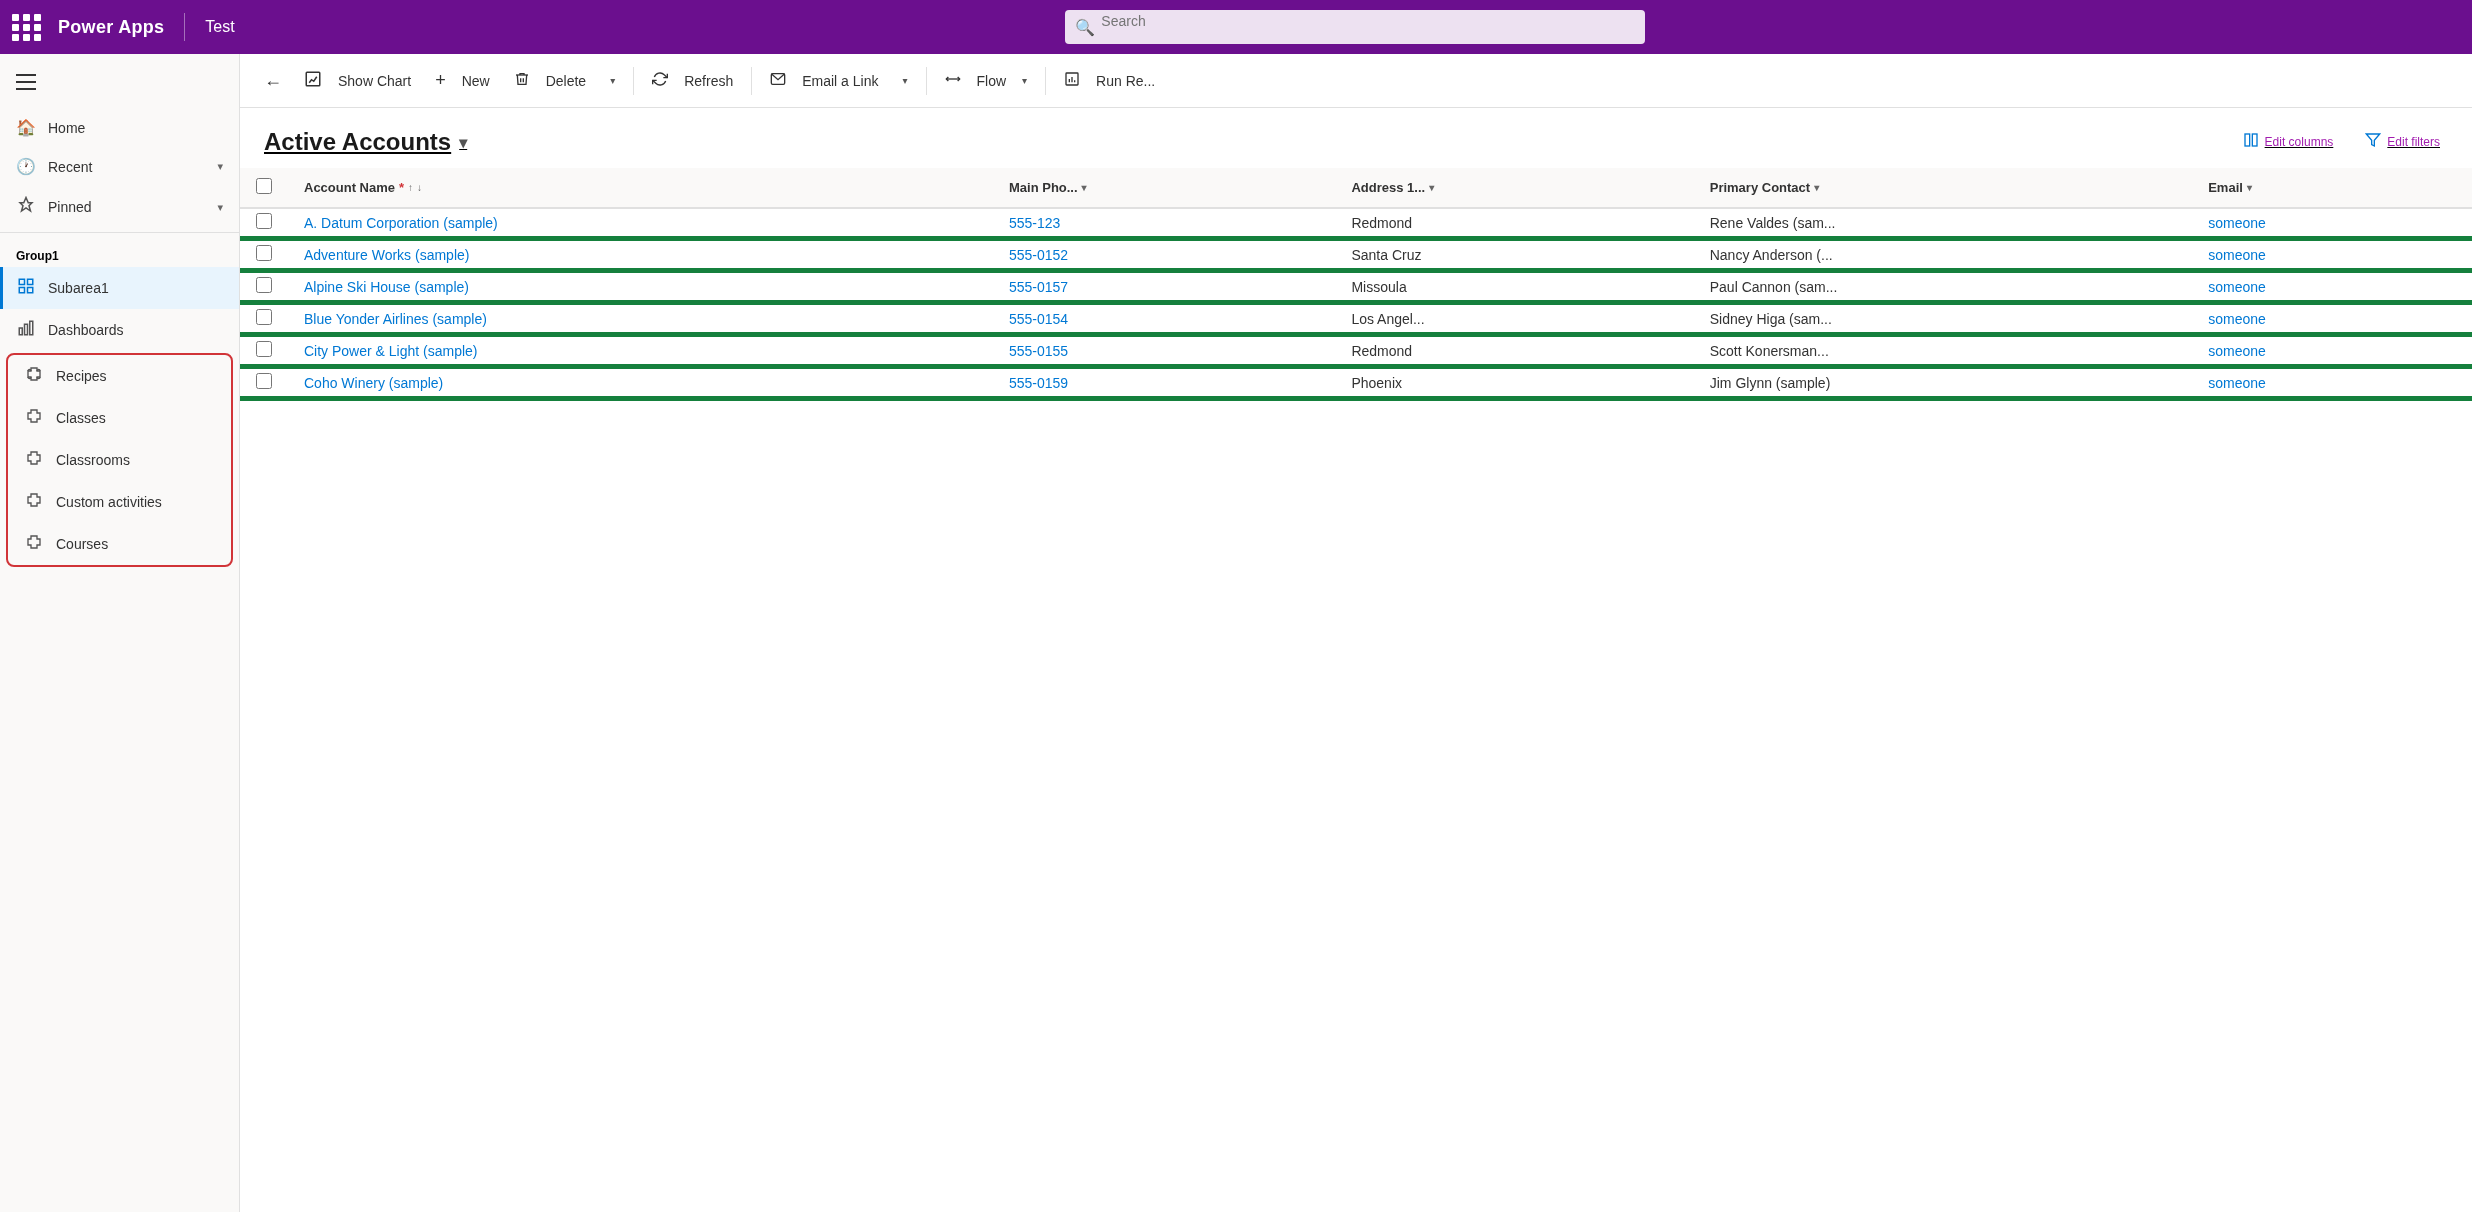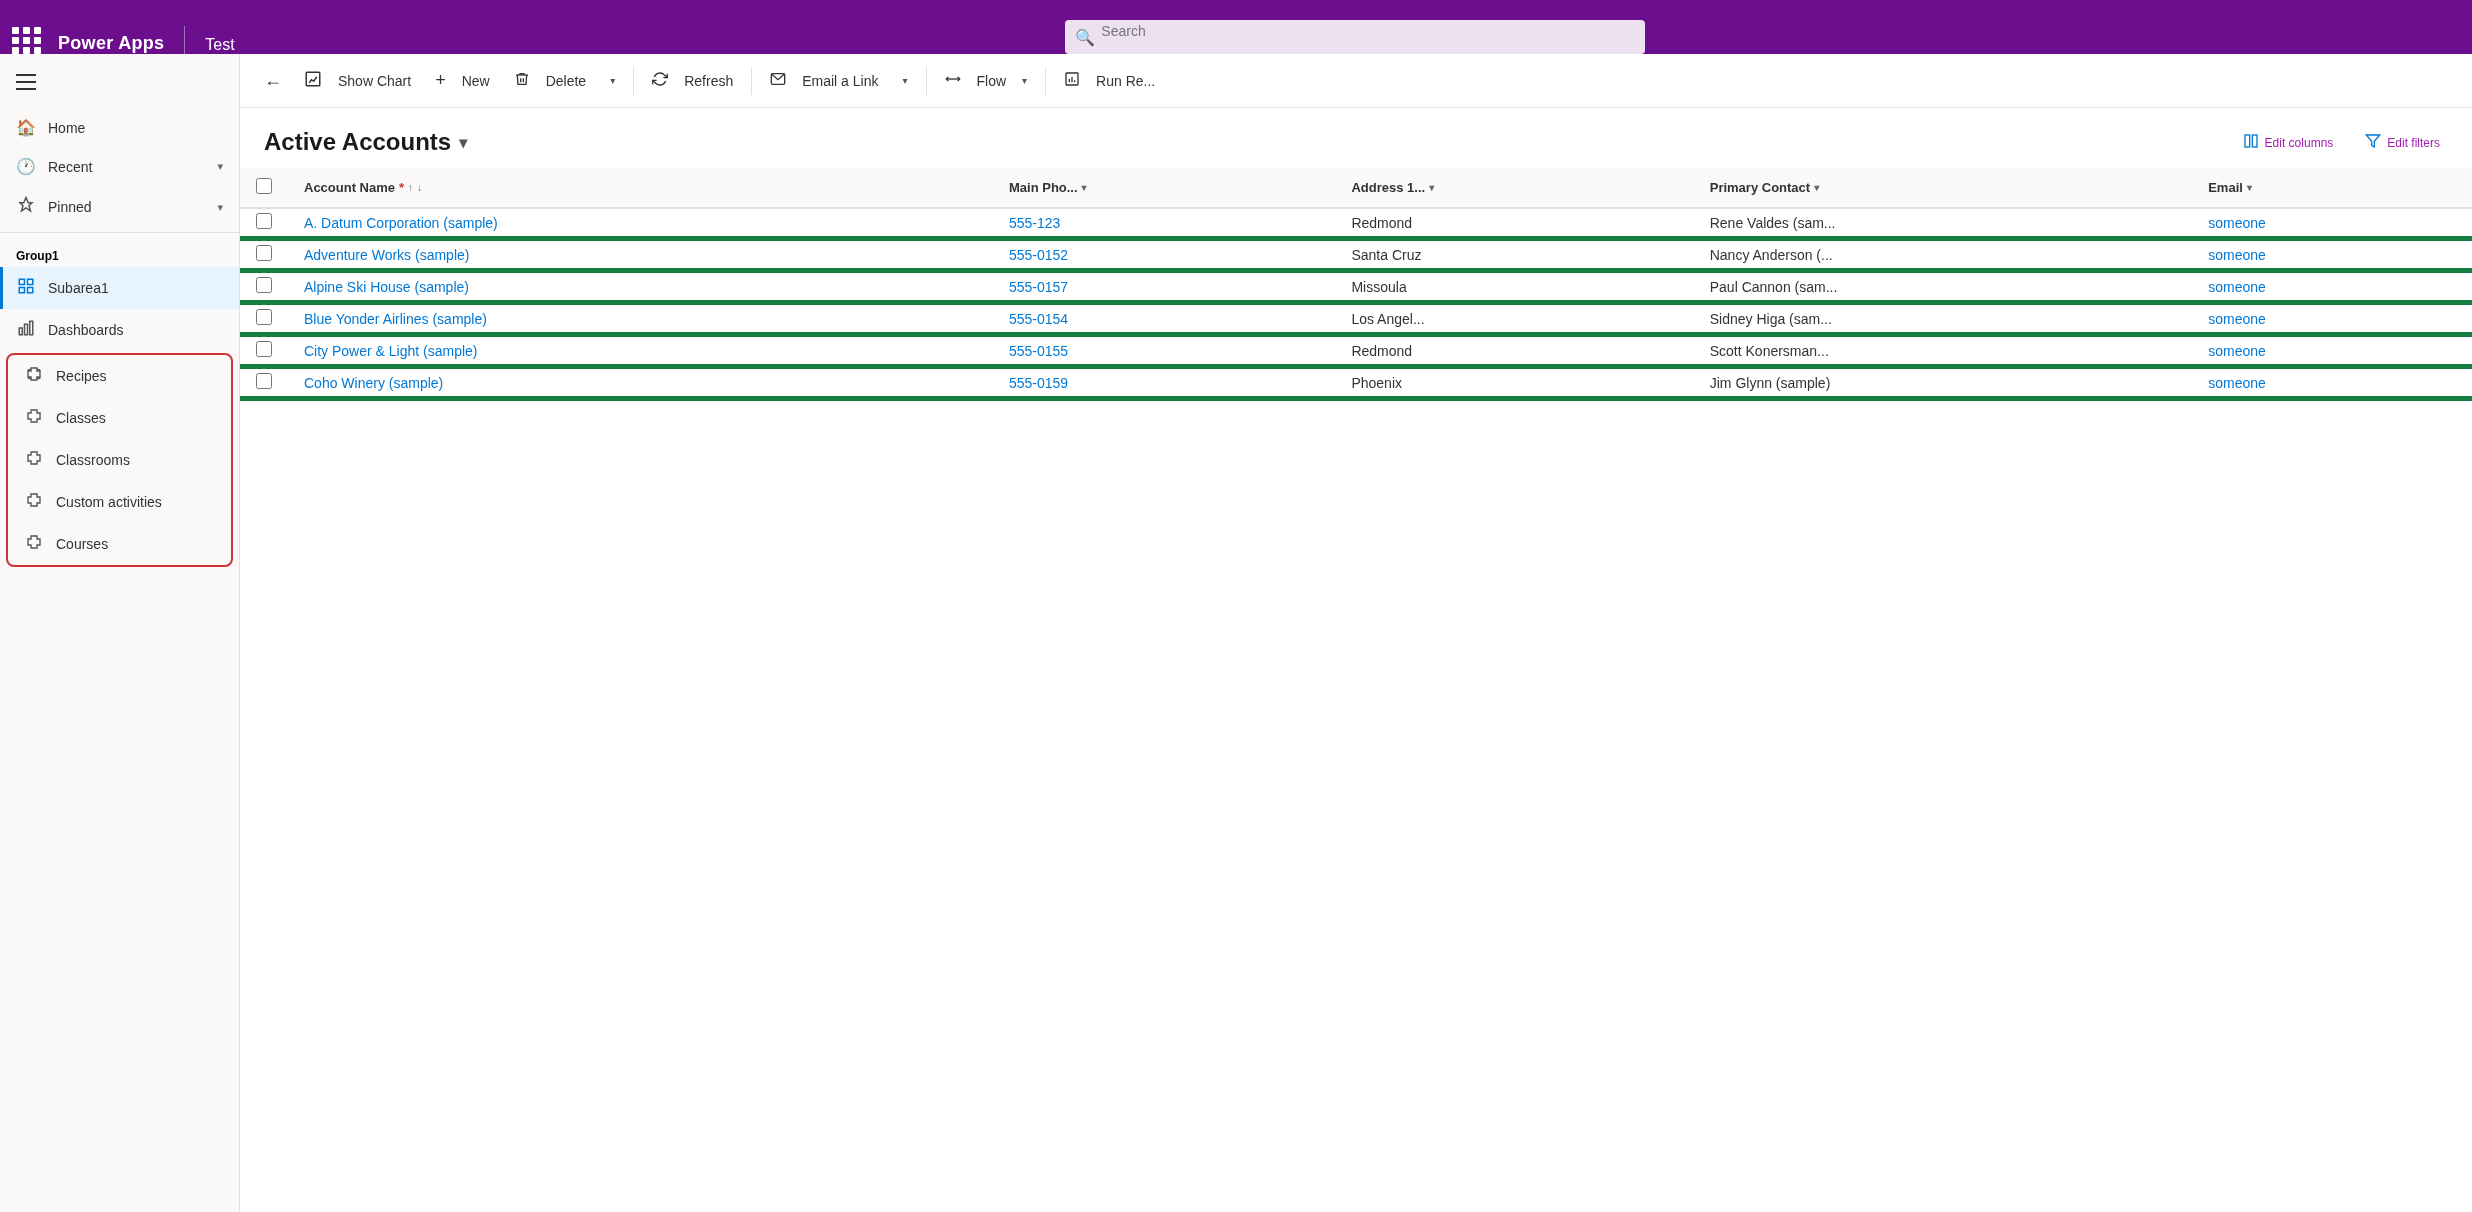--- a/index.html
+++ b/index.html
@@ -3,21 +3,21 @@
   <meta charset="utf-8">
   <style>
     * { box-sizing: border-box; margin: 0; padding: 0; }
     body { font-family: 'Segoe UI', Arial, sans-serif; font-size: 14px; background: #f3f2f1; overflow: hidden; }
 
     
     .top-nav {
       background: #6b0f8e;
       height: 54px;
       display: flex;
-      align-items: flex-end;
+      align-items: center;
       padding: 0 12px;
       gap: 16px;
       position: fixed;
       top: 0; left: 0; right: 0;
       z-index: 100;
     }
     .top-nav-dots {
       display: grid;
       grid-template-columns: repeat(3,8px);
       gap: 3px;
@@ -200,22 +200,23 @@
 
     
     .data-view {
       flex: 1;
       overflow: auto;
       padding: 0;
     }
     .view-header {
       padding: 20px 24px 12px;
       display: flex;
-      align-items: flex-end;
+      align-items: flex-start;
       justify-content: space-between;
+      text-decoration: underline;
     }
     .view-title {
       display: flex;
       align-items: center;
       gap: 8px;
       font-size: 24px;
       font-weight: 600;
       color: #1a1a1a;
     }
     .view-title-chevron {

